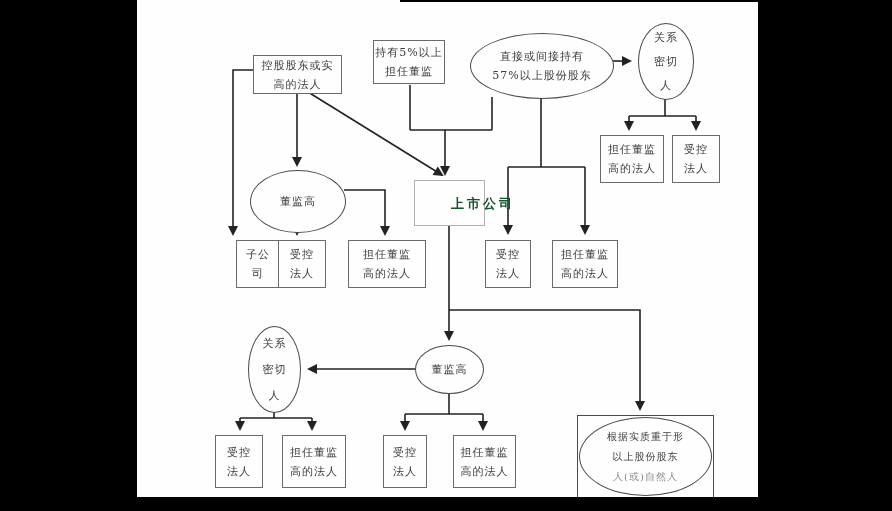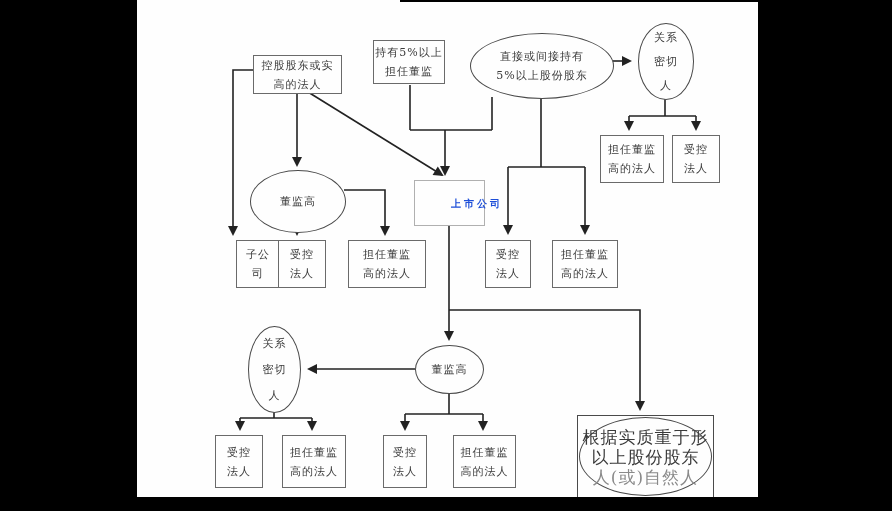--- a/index.html
+++ b/index.html
@@ -12,25 +12,25 @@
   .bar-topline{left:400px;top:0;width:358px;height:2px;}
   svg.wires{position:absolute;left:0;top:0;width:892px;height:511px;pointer-events:none;}
   .node{position:absolute;display:flex;flex-direction:column;justify-content:center;
         text-align:center;color:#3a3a3a;font-size:11px;letter-spacing:1px;background:#fefefe;}
   .box{border:1px solid #6a6a6a;}
   .ellipse{border:1px solid #4a4a4a;border-radius:50%;}
   .node span{display:block;line-height:19px;white-space:nowrap;}
   .tall3 span{line-height:24px;}
   .tall3b span{line-height:26px;}
   .listed{border:1px solid #b0b0b0;}
-  .listed span{color:#1d4ed8;font-weight:bold;font-size:10px;letter-spacing:3px;margin-left:36px;}
+  .listed span{color:#14532d;font-weight:bold;font-size:13px;letter-spacing:3px;margin-left:36px;}
   .frame-box{position:absolute;border:1px solid #4a4a4a;background:#fefefe;}
   .frame-box .inner-ellipse{position:absolute;left:1px;top:1px;right:1px;bottom:1px;
         border:1px solid #4a4a4a;border-radius:50%;display:flex;flex-direction:column;
-        align-items:center;justify-content:center;text-align:center;color:#3a3a3a;font-size:17px;letter-spacing:1px;}
+        align-items:center;justify-content:center;text-align:center;color:#3a3a3a;font-size:10px;letter-spacing:1px;}
   .frame-box .inner-ellipse span{display:block;line-height:20px;white-space:nowrap;}
   .frame-box .inner-ellipse span.faded{color:#8a8a8a;}
 </style>
 </head>
 <body>
 
 <div id="stage">
 
   <svg class="wires" viewBox="0 0 892 511">
     <defs>
@@ -89,21 +89,21 @@
     <span>高的法人</span>
   </div>
 
   <div class="node box" style="left:373px;top:40px;width:70px;height:42px;">
     <span>持有5%以上</span>
     <span>担任董监</span>
   </div>
 
   <div class="node ellipse" style="left:470px;top:33px;width:142px;height:64px;">
     <span>直接或间接持有</span>
-    <span>5%以上股份股东</span>
+    <span>57%以上股份股东</span>
   </div>
 
   <div class="node ellipse tall3" style="left:638px;top:23px;width:54px;height:75px;">
     <span>关系</span>
     <span>密切</span>
     <span>人</span>
   </div>
 
   <div class="node box" style="left:600px;top:135px;width:62px;height:46px;">
     <span>担任董监</span>

